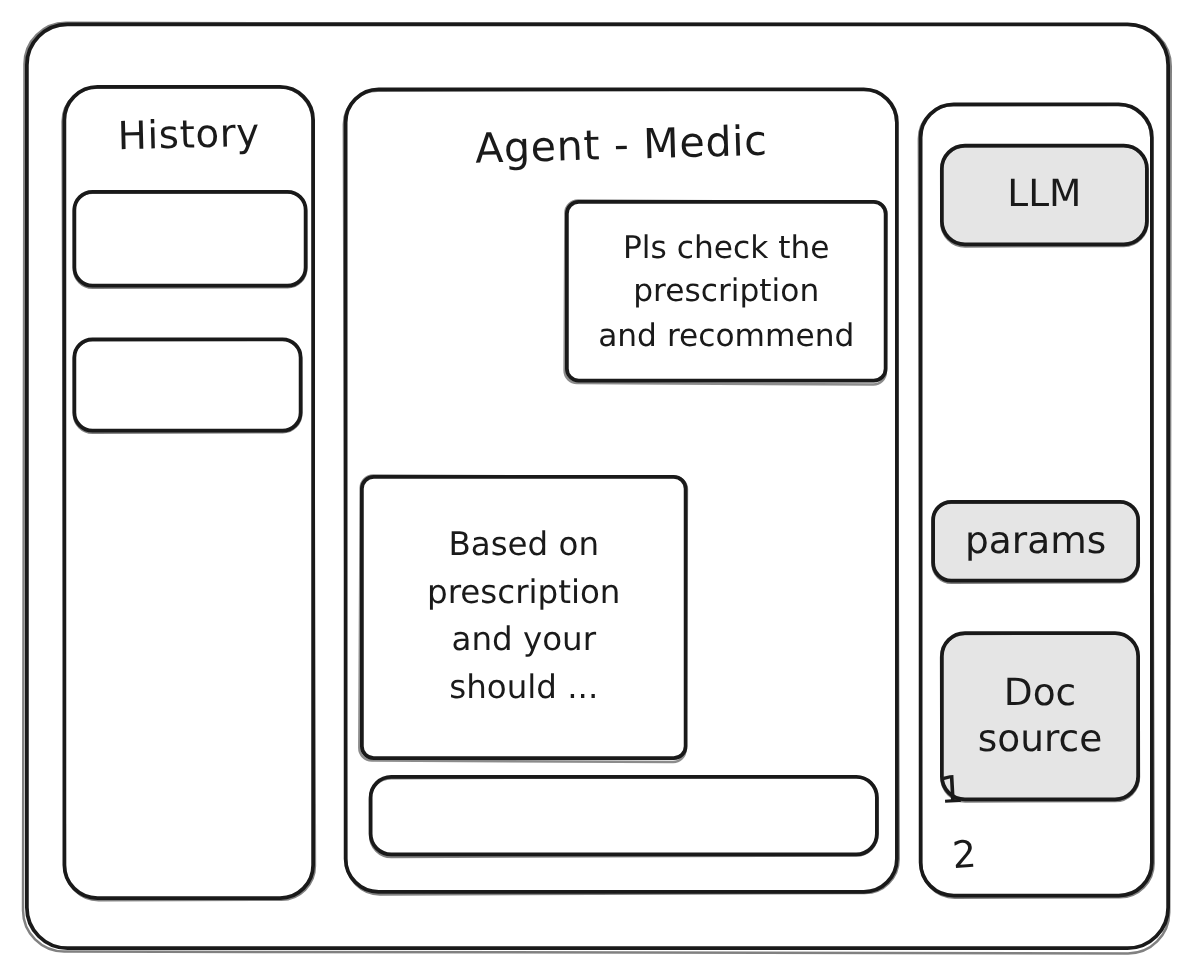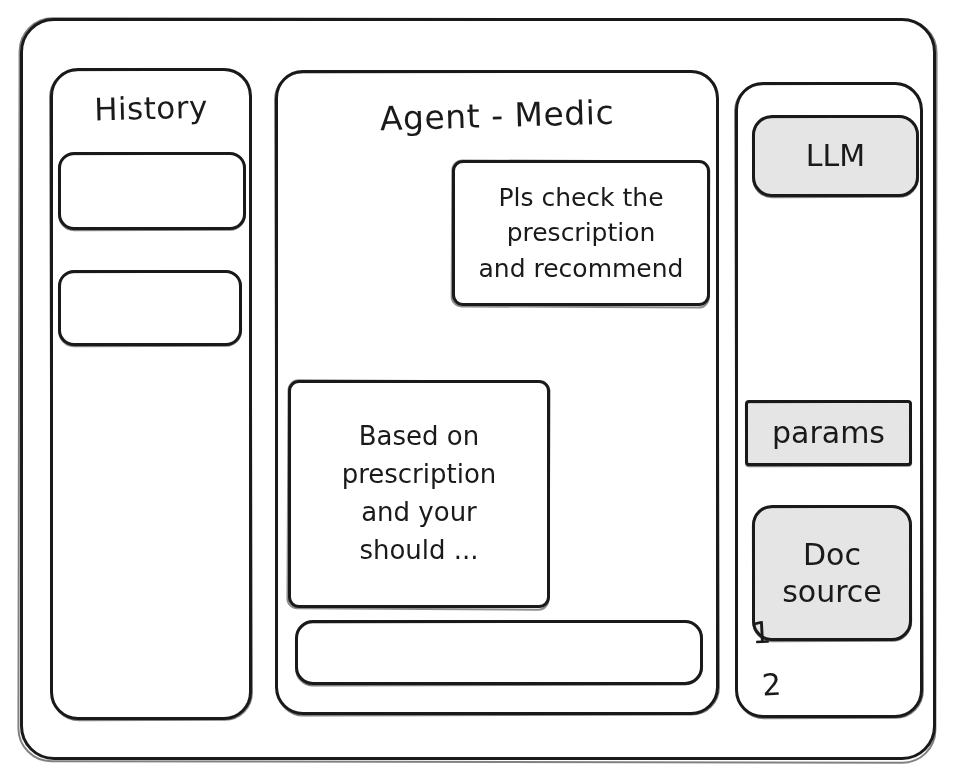--- a/index.html
+++ b/index.html
@@ -159,21 +159,21 @@
     left: 752px; top: 115px;
     width: 167px; height: 82px;
   }
   .tool-ocr {
     left: 752px; top: 232px;
     width: 167px; height: 80px;
   }
   .tool-params {
     left: 745px; top: 400px;
     width: 167px; height: 66px;
-    border-radius: 4px;
+    border-radius: 16px;
   }
   .tool-doc {
     left: 752px; top: 505px;
     width: 160px; height: 136px;
     flex-direction: column;
   }
   .tool-label { display: block; }
 
   .doc-index {
     position: absolute;

